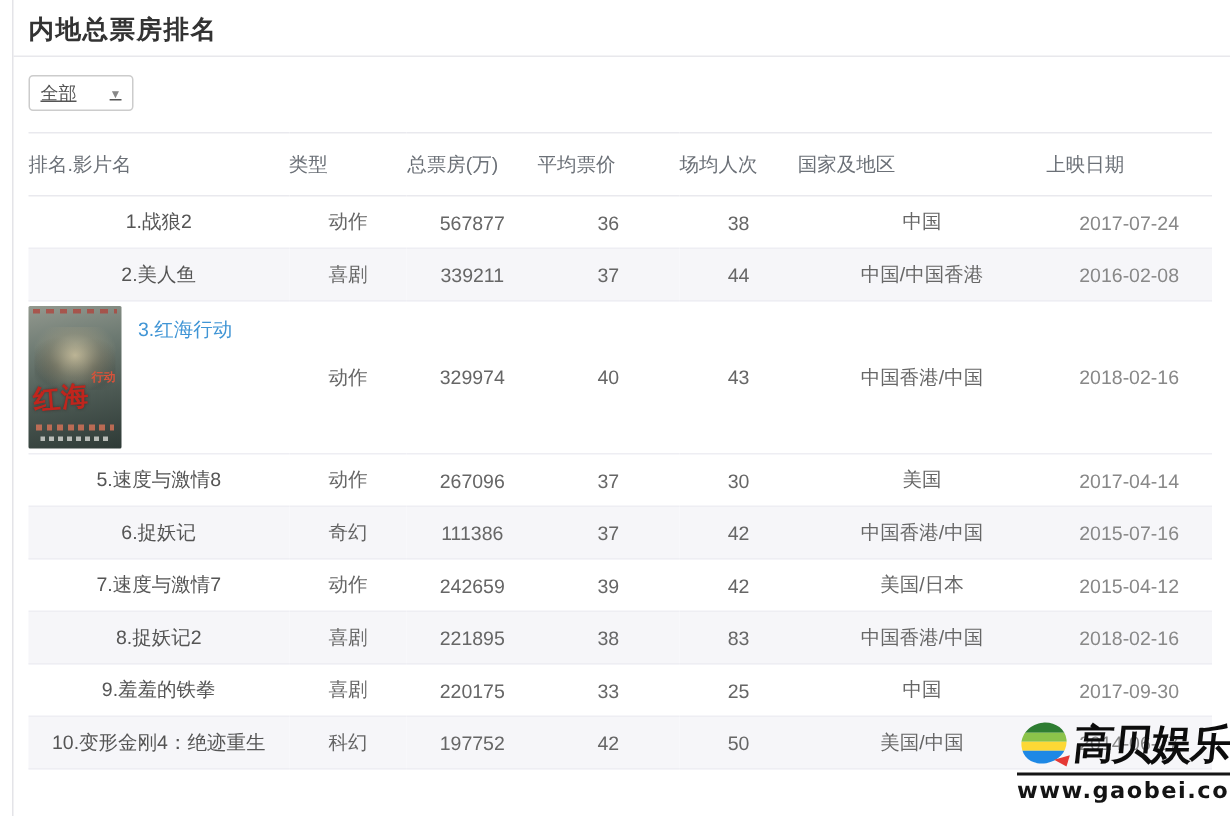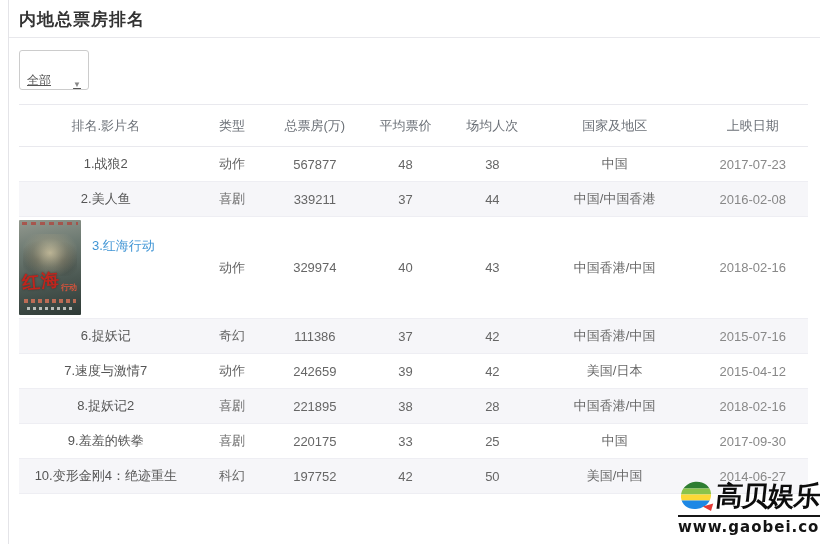--- a/index.html
+++ b/index.html
@@ -9,57 +9,57 @@
     border-left:1px solid #e4e4e8; margin-left:8px; width:812px; }
 
   
   .top-bar { display:flex; justify-content:space-between; align-items:flex-end;
     padding:8px 20px 6px 10px; border-bottom:1px solid #e8e8ec; }
   .page-title { font-size:17px; font-weight:bold; color:#333; letter-spacing:1px; }
   .top-note { font-size:12px; color:#c6c6ce; padding-bottom:2px; }
 
   
   .filter-row { padding:12px 0 10px 10px; }
-  .select-box { width:70px; height:40px; border:1px solid #ccc; border-radius:3px;
-    background:#fff; display:flex; align-items:flex-end; justify-content:space-between;
+  .select-box { width:70px; height:24px; border:1px solid #ccc; border-radius:3px;
+    background:#fff; display:flex; align-items:center; justify-content:space-between;
     padding:0 7px; font-size:12px; color:#555; cursor:pointer;text-decoration:underline; }
   .select-caret { font-size:8px; color:#888; }
 
   
   table { width:calc(100% - 22px); margin:4px 12px 0 10px; border-collapse:collapse;
     font-size:13px; color:#666; table-layout:fixed; }
-  thead th { font-weight:normal; color:#6b7077; height:42px; text-align:center;
+  thead th { font-weight:normal; color:#6b7077; height:42px; text-align:left;
     border-top:1px solid #e9e9ee; border-bottom:1px solid #e9e9ee; }
   tbody tr { height:35px; border-bottom:1px solid #eeeef3; }
   tbody tr.alt { background:#f6f6f9; }
   td { text-align:center; color:#666; }
   td.c-date { color:#888; }
   .name-wrap { display:flex; align-items:center; justify-content:center; }
   .movie-name { color:#555; text-decoration:none; cursor:pointer; }
   .movie-name.hl { color:#4095d5; }
   tr.poster-row { height:101px; }
   tr.poster-row .name-wrap { justify-content:flex-start; align-items:flex-start;
     padding:3px 0 3px 0; gap:11px; }
-  tr.poster-row .movie-name { margin-top:17px; }
+  tr.poster-row .movie-name { margin-top:7px; }
 
   
   .poster { position:relative; width:62px; height:95px; flex:none; overflow:hidden;
     cursor:pointer; border-radius:1px;
     background:linear-gradient(168deg,#93998f 0%,#6d7a72 30%,#4d5a54 62%,#2e3a36 100%); }
   .p-topline { position:absolute; top:2px; left:3px; right:3px; height:3px; opacity:.7;
     background:repeating-linear-gradient(90deg,#b23c34 0 5px,transparent 5px 9px); }
   .p-figures { position:absolute; top:14px; left:4px; right:4px; height:42px;
     background:
       radial-gradient(ellipse at 50% 45%, rgba(206,195,160,.85) 0%, rgba(160,155,130,.45) 45%, rgba(90,100,92,0) 75%),
       radial-gradient(circle at 28% 60%, rgba(60,66,58,.8) 0%, rgba(60,66,58,0) 40%),
       radial-gradient(circle at 72% 62%, rgba(58,62,55,.8) 0%, rgba(58,62,55,0) 40%); }
   .p-title { position:absolute; left:3px; bottom:22px; color:#c0251d; font-size:18px;
     font-weight:bold; font-family:"Liberation Serif","DejaVu Serif",serif;
     transform:rotate(-5deg); text-shadow:0 0 2px rgba(40,20,15,.5); letter-spacing:1px; }
-  .p-sub { position:absolute; right:4px; bottom:22px; color:#d8533b; font-size:8px; font-weight:bold; }
+  .p-sub { position:absolute; right:4px; bottom:42px; color:#d8533b; font-size:8px; font-weight:bold; }
   .p-line1 { position:absolute; bottom:12px; left:5px; right:5px; height:4px; opacity:.8;
     background:repeating-linear-gradient(90deg,rgba(235,120,90,.9) 0 4px,transparent 4px 7px); }
   .p-line2 { position:absolute; bottom:5px; left:8px; right:8px; height:3px; opacity:.8;
     background:repeating-linear-gradient(90deg,rgba(245,245,240,.85) 0 3px,transparent 3px 6px); }
 
   
   .watermark { position:absolute; right:0px; top:477px; width:142px; z-index:5;
     text-align:center; }
   .wm-top { display:flex; align-items:center; justify-content:flex-start; gap:2px; }
   .wm-brand { font-family:"Liberation Serif","DejaVu Serif",serif; font-weight:900;
@@ -109,24 +109,24 @@
     <tbody>
   <tr>
     <td class="c-name">
       <div class="name-wrap">
 
         <a class="movie-name">1.战狼2</a>
       </div>
     </td>
     <td>动作</td>
     <td>567877</td>
-    <td>48</td>
+    <td>36</td>
     <td>38</td>
     <td>中国</td>
-    <td class="c-date">2017-07-23</td>
+    <td class="c-date">2017-07-24</td>
   </tr>
 
   <tr class="alt">
     <td class="c-name">
       <div class="name-wrap">
 
         <a class="movie-name">2.美人鱼</a>
       </div>
     </td>
     <td>喜剧</td>
@@ -153,20 +153,34 @@
     </td>
     <td>动作</td>
     <td>329974</td>
     <td>40</td>
     <td>43</td>
     <td>中国香港/中国</td>
     <td class="c-date">2018-02-16</td>
   </tr>
 
 
+  <tr>
+    <td class="c-name">
+      <div class="name-wrap">
+
+        <a class="movie-name">5.速度与激情8</a>
+      </div>
+    </td>
+    <td>动作</td>
+    <td>267096</td>
+    <td>37</td>
+    <td>30</td>
+    <td>美国</td>
+    <td class="c-date">2017-04-14</td>
+  </tr>
 
   <tr class="alt">
     <td class="c-name">
       <div class="name-wrap">
 
         <a class="movie-name">6.捉妖记</a>
       </div>
     </td>
     <td>奇幻</td>
     <td>111386</td>
@@ -194,21 +208,21 @@
   <tr class="alt">
     <td class="c-name">
       <div class="name-wrap">
 
         <a class="movie-name">8.捉妖记2</a>
       </div>
     </td>
     <td>喜剧</td>
     <td>221895</td>
     <td>38</td>
-    <td>28</td>
+    <td>83</td>
     <td>中国香港/中国</td>
     <td class="c-date">2018-02-16</td>
   </tr>
 
   <tr>
     <td class="c-name">
       <div class="name-wrap">
 
         <a class="movie-name">9.羞羞的铁拳</a>
       </div>

